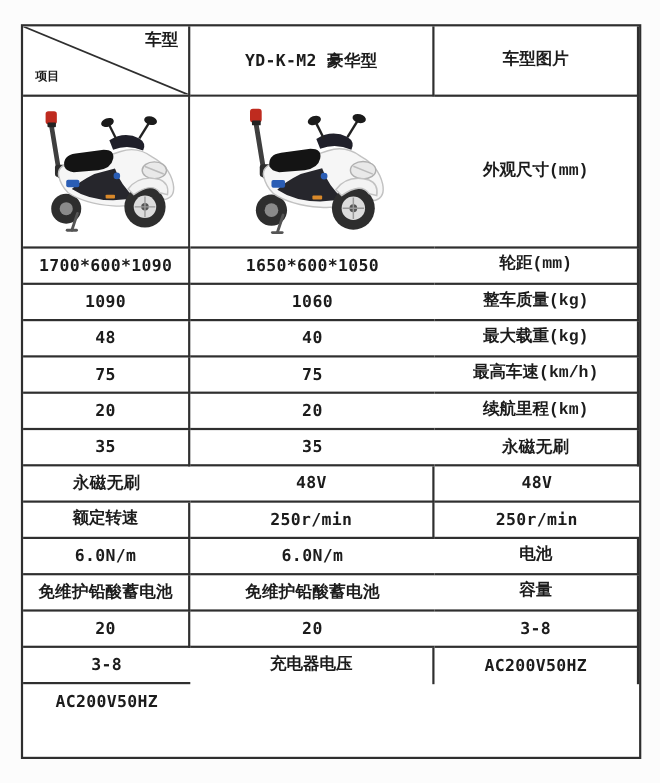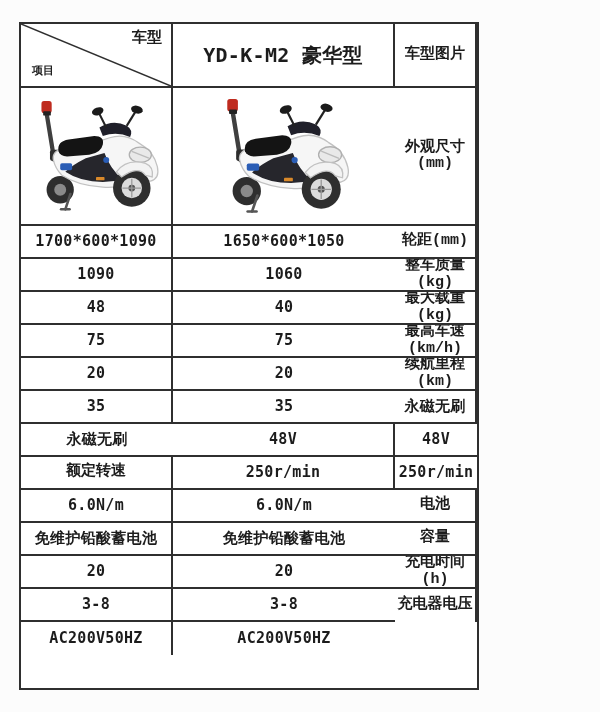--- a/index.html
+++ b/index.html
@@ -9,21 +9,21 @@
     height: 712px;
     background: #fcfcfc;
     font-family: "Liberation Sans", sans-serif;
     font-weight: 700;
     color: #1c1c1c;
   }
   .spec-table {
     position: absolute;
     left: 19px;
     top: 22px;
-    width: 460px;
+    width: 564px;
     height: 668px;
     box-sizing: border-box;
     border: 2px solid #2f2f2f;
     background: #ffffff;
     display: grid;
     grid-template-columns: 152px 222px 1fr;
     grid-template-rows: 64px 138px repeat(14, 1fr);
   }
   .cell {
     box-sizing: border-box;
@@ -53,21 +53,21 @@
     font-size: 15px;
   }
   .corner-bottom {
     position: absolute;
     bottom: 10px;
     left: 11px;
     font-size: 11px;
   }
 
   .head-cell {
-    font-size: 20px;
+    font-size: 15px;
     font-family: "DejaVu Sans Mono", "Liberation Sans", sans-serif;
     letter-spacing: 0.3px;
   }
   .label-cell { font-size: 15px; font-family: Liberation Mono, monospace; }
   .value-cell {
     font-size: 15px;
     font-family: "DejaVu Sans Mono", "Liberation Sans", sans-serif;
     letter-spacing: 0.3px;
   }
   .image-cell { background: #ffffff; }
@@ -175,19 +175,18 @@
     <div class="cell value-cell">250r/min</div>
     <div class="cell value-cell last-col">250r/min</div>
     <div class="cell value-cell">6.0N/m</div>
     <div class="cell value-cell last-col">6.0N/m</div>
     <div class="cell label-cell">电池</div>
     <div class="cell value-cell">免维护铅酸蓄电池</div>
     <div class="cell value-cell last-col">免维护铅酸蓄电池</div>
     <div class="cell label-cell">容量</div>
     <div class="cell value-cell">20</div>
     <div class="cell value-cell last-col">20</div>
-    <div class="cell label-cell">充电时间(h)</div>
     <div class="cell value-cell">3-8</div>
     <div class="cell value-cell last-col">3-8</div>
     <div class="cell label-cell last-row">充电器电压</div>
     <div class="cell value-cell last-row">AC200V50HZ</div>
     <div class="cell value-cell last-col last-row">AC200V50HZ</div>
   </div>
 
 </body></html>

